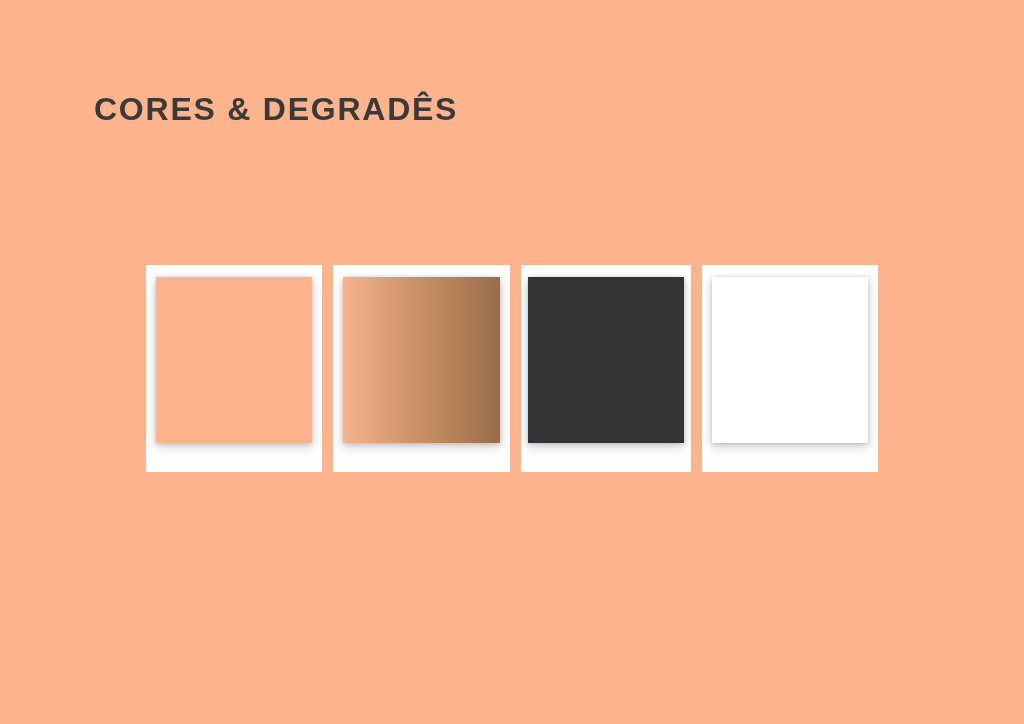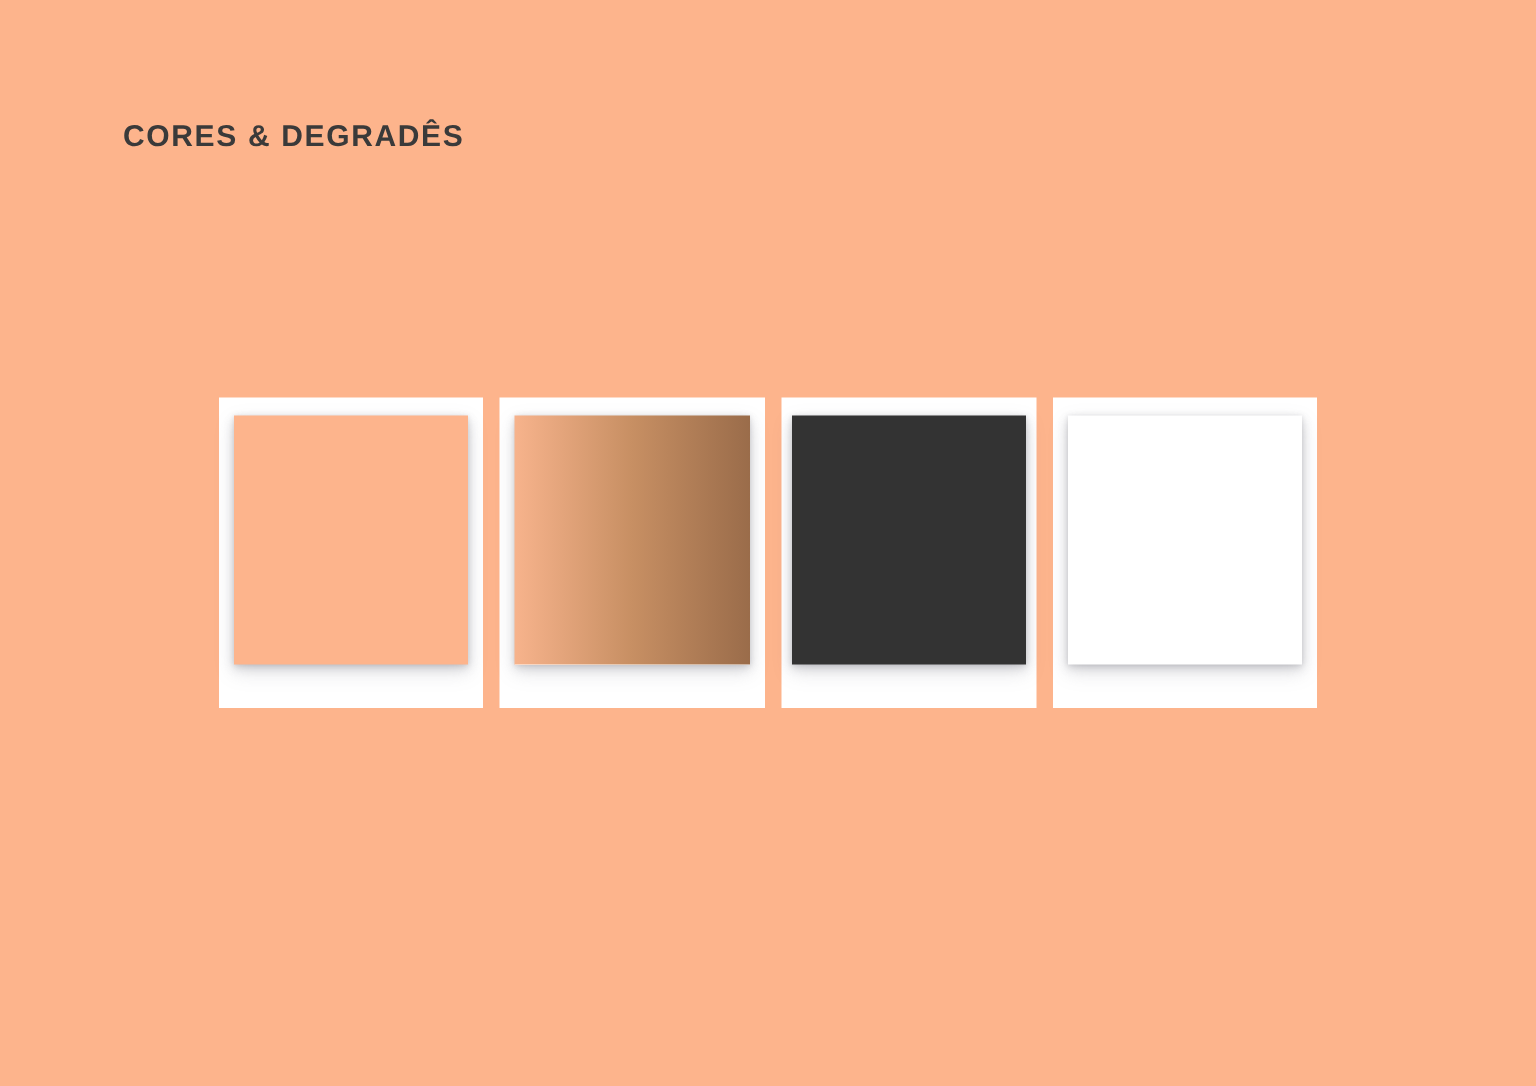--- a/index.html
+++ b/index.html
@@ -19,23 +19,23 @@
     width: 1024px;
     height: 724px;
     background: #FDB48C;
   }
 
   
   .page-title {
     position: absolute;
     left: 78px;
     top: 76px;
-    margin: 4px;
+    margin: 16px;
     font-family: "Liberation Sans", sans-serif;
-    font-size: 20px;
+    font-size: 32px;
     font-weight: bold;
     letter-spacing: 0.055em;
     color: #3A3A3A;
     white-space: nowrap;
     line-height: 1.1;
   }
 
   
   .swatch-strip {
     position: absolute;

